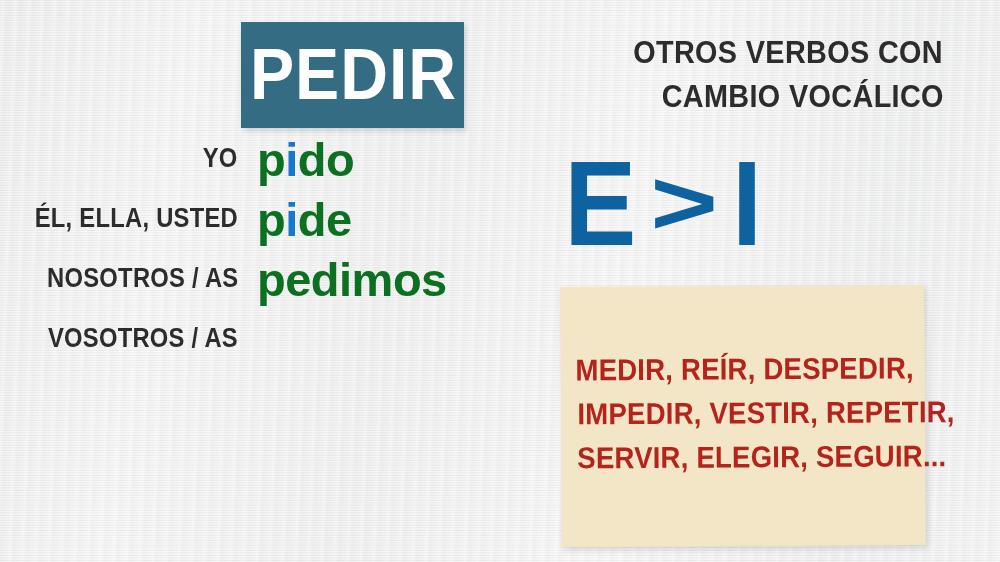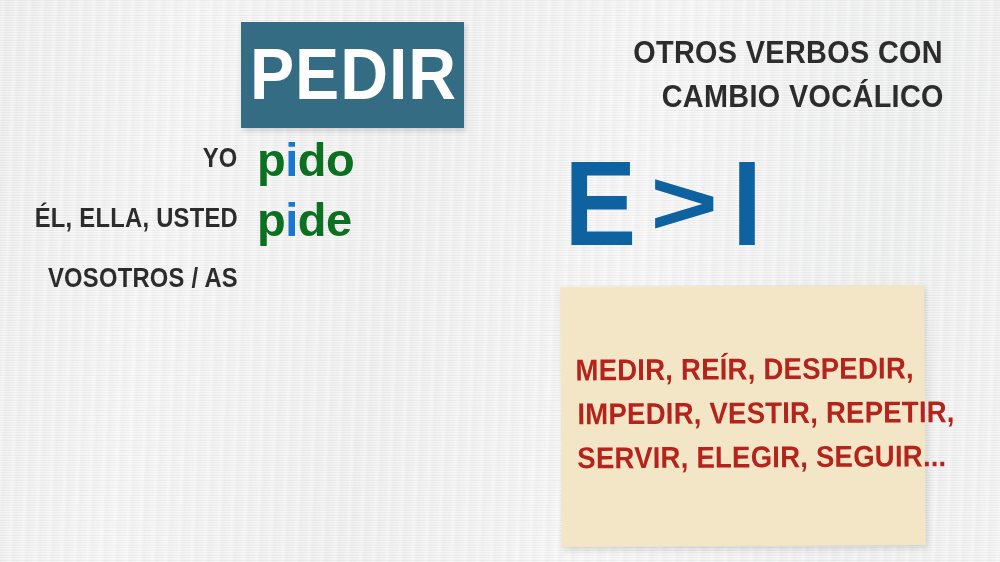--- a/index.html
+++ b/index.html
@@ -202,20 +202,24 @@
       <div class="pronoun"><span>YO</span></div>
       <div class="verb"><span>p</span><span class="hl">i</span><span>do</span></div>
     </div>
 
 
     <div class="conj-row">
       <div class="pronoun"><span>ÉL, ELLA, USTED</span></div>
       <div class="verb"><span>p</span><span class="hl">i</span><span>de</span></div>
     </div>
 
+    <div class="conj-row">
+      <div class="pronoun"><span>NOSOTROS / AS</span></div>
+      <div class="verb"><span>pedimos</span><span class="hl"></span><span></span></div>
+    </div>
 
     <div class="conj-row">
       <div class="pronoun"><span>VOSOTROS / AS</span></div>
     </div>
 
 
   </div>
 
   <div id="right-heading">
     <span class="ln"><span>OTROS VERBOS CON</span></span>

